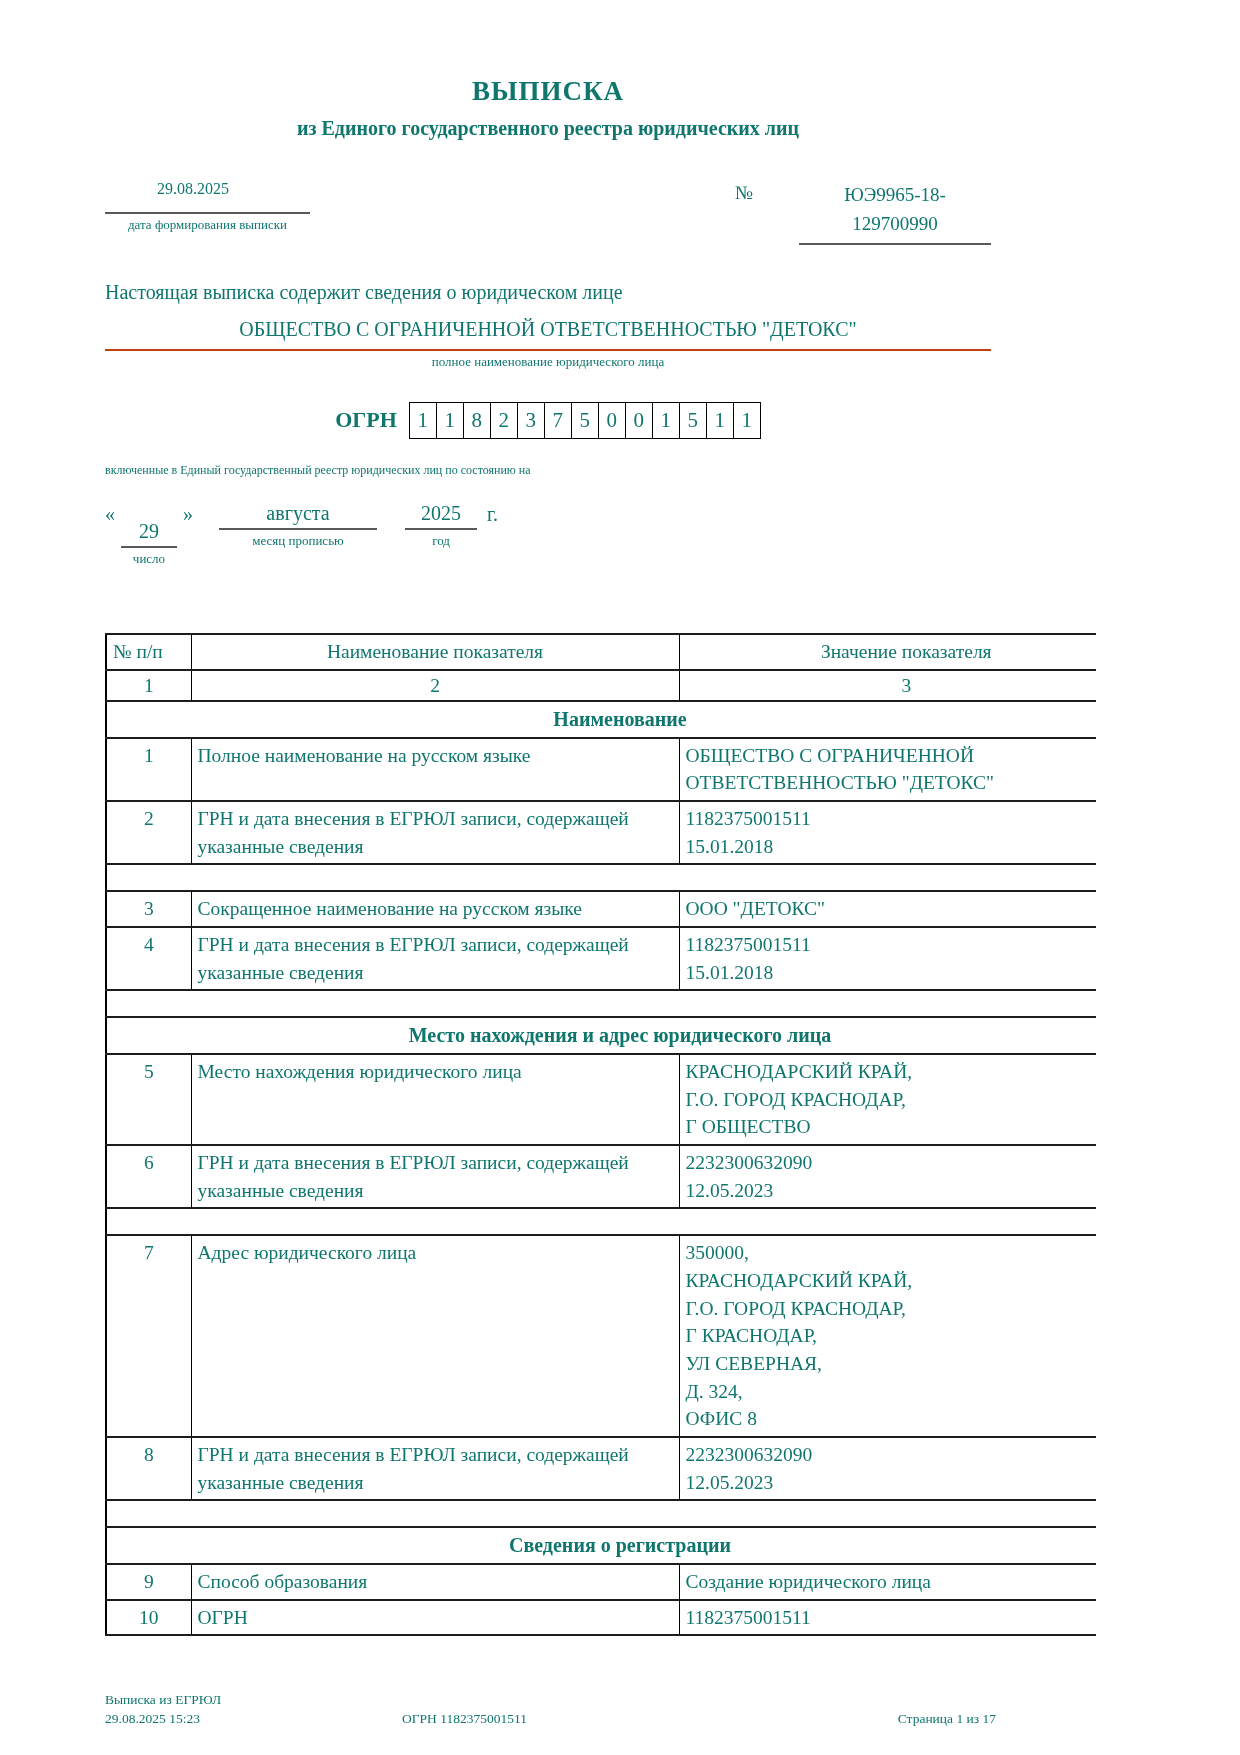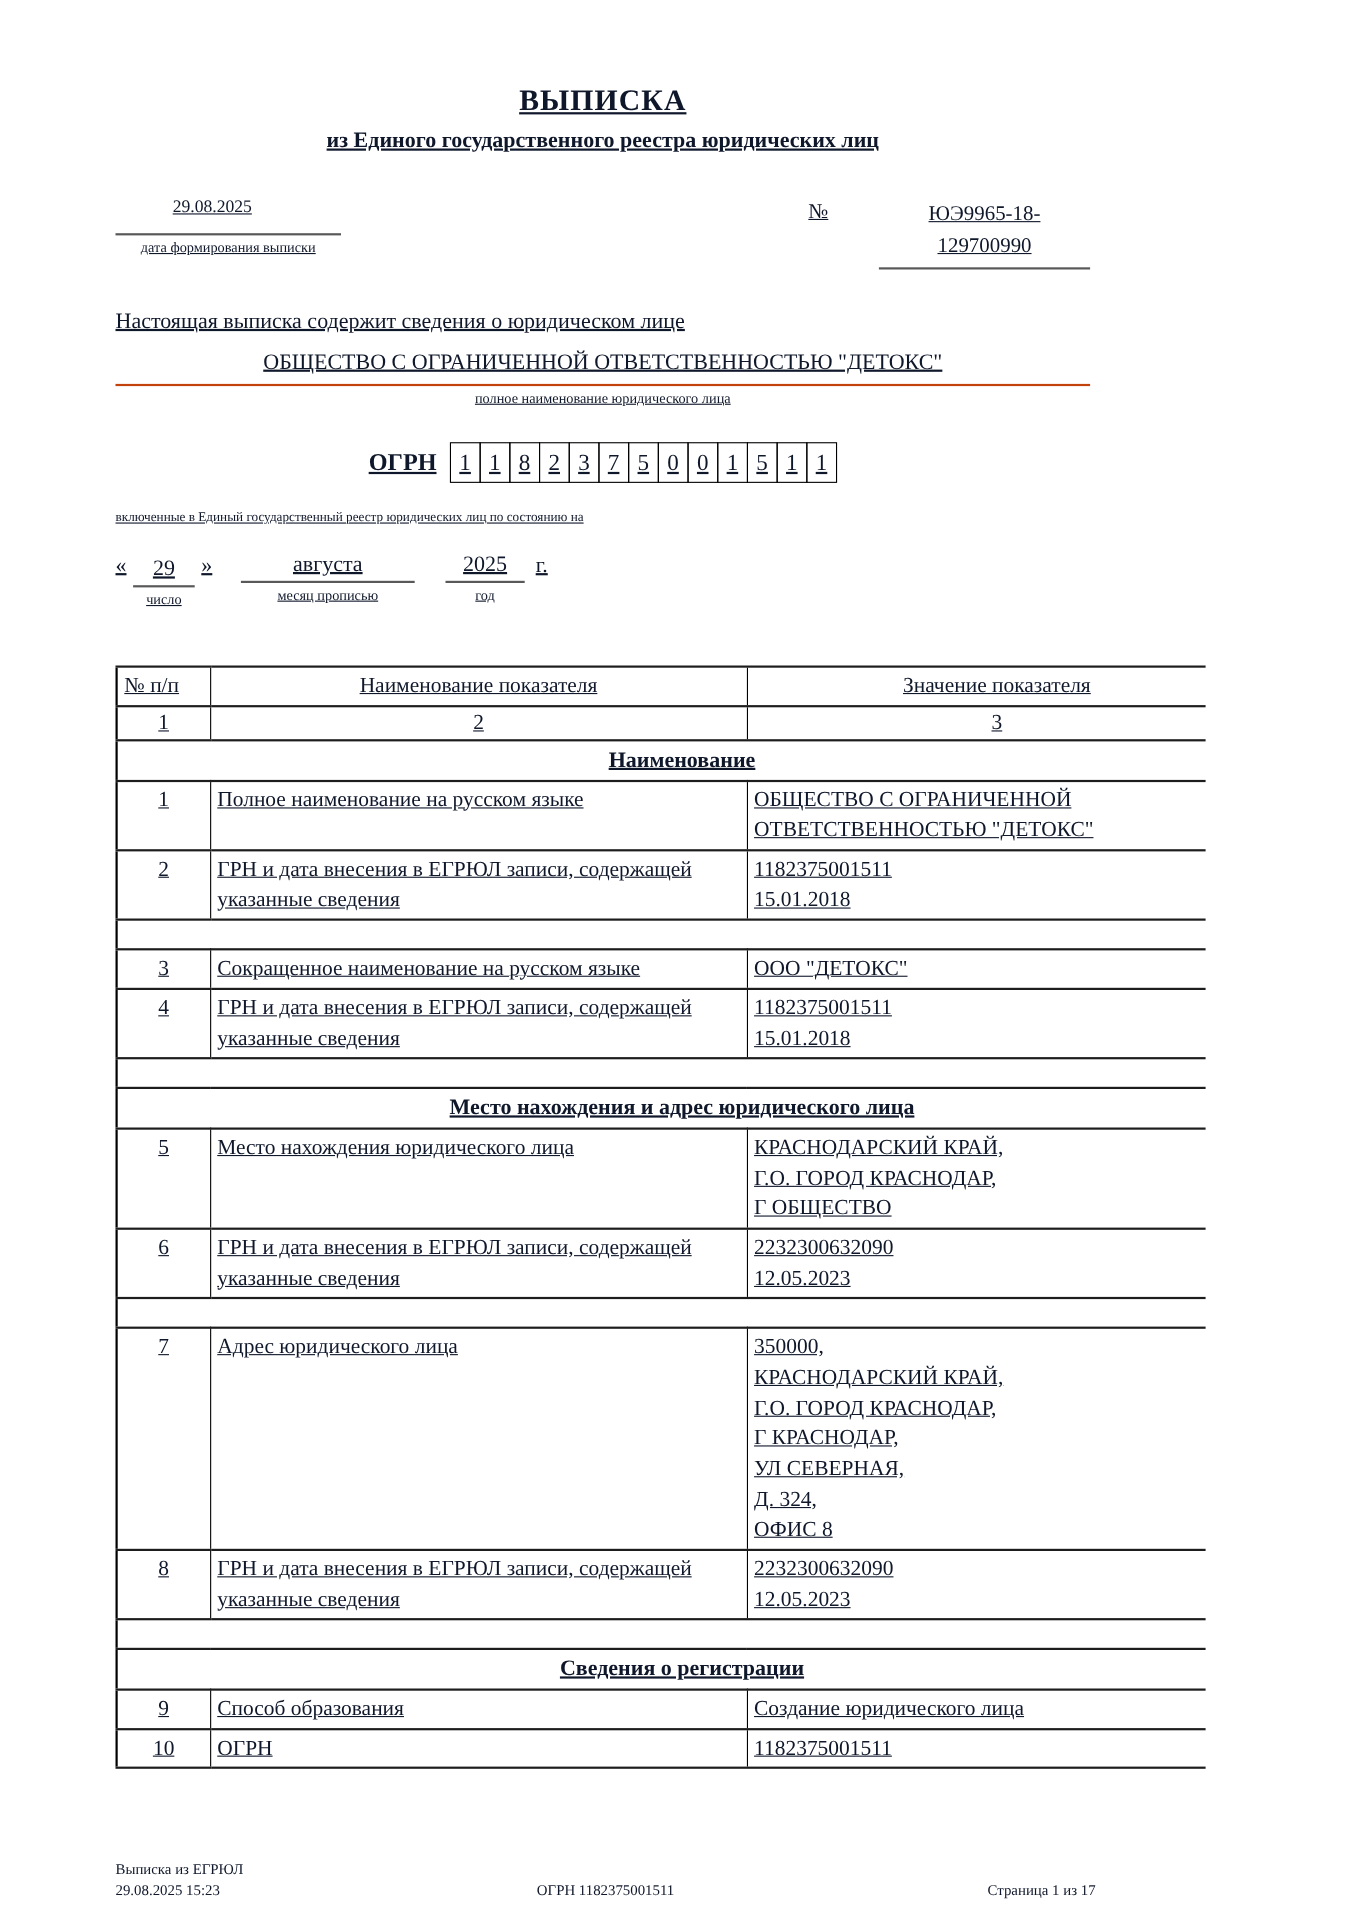--- a/index.html
+++ b/index.html
@@ -2,24 +2,23 @@
 <html><head>
 <meta charset="utf-8">
 <style>
   * { margin: 0; padding: 0; box-sizing: border-box; }
   html, body { background: #ffffff; }
   .page {
     position: relative;
     width: 1096px;
     height: 1755px;
     background: #ffffff;
-    color: #0f172a;
+    color: #0f766e;
     font-family: "Liberation Serif", "DejaVu Serif", serif;
     overflow: hidden;
-    text-decoration: underline;
   }
   .content { padding: 0 105px; }
 
   .doc-title {
     padding-top: 76px;
     text-align: center;
     font-size: 27px;
     font-weight: bold;
     letter-spacing: 1px;
   }
@@ -112,21 +111,21 @@
     font-size: 20px;
   }
   .dl-cell { text-align: center; }
   .dl-value {
     border-bottom: 2px solid #595959;
     padding-bottom: 3px;
     font-size: 20px;
   }
   .dl-caption { font-size: 13px; margin-top: 3px; }
   .dl-quote { margin-top: 1px; }
-  .dl-day { width: 56px; margin: 4px 6px; }
+  .dl-day { width: 56px; margin: 18px 6px; }
   .dl-month { width: 158px; margin-left: 26px; }
   .dl-year { width: 72px; margin-left: 28px; }
   .dl-suffix { margin-left: 10px; margin-top: 1px; }
 
   table.main {
     margin: 48px auto 0 auto;
     width: 1030px;
     border-collapse: collapse;
     border: 2px solid #000;
     font-size: 19.5px;
@@ -160,21 +159,21 @@
     left: 105px;
     right: 100px;
     bottom: 26px;
     display: flex;
     justify-content: space-between;
     align-items: flex-end;
     font-size: 13.5px;
     line-height: 1.4;
   }
   .footer .f-left { flex: 1; text-align: left; }
-  .footer .f-center { flex: 1; text-align: center; }
+  .footer .f-center { flex: 1; text-align: left; }
   .footer .f-right { flex: 1; text-align: right; }
 </style>
 </head>
 <body>
 
 <div class="page">
   <div class="content">
 
     <div class="doc-title">ВЫПИСКА</div>
     <div class="doc-subtitle">из Единого государственного реестра юридических лиц</div>

